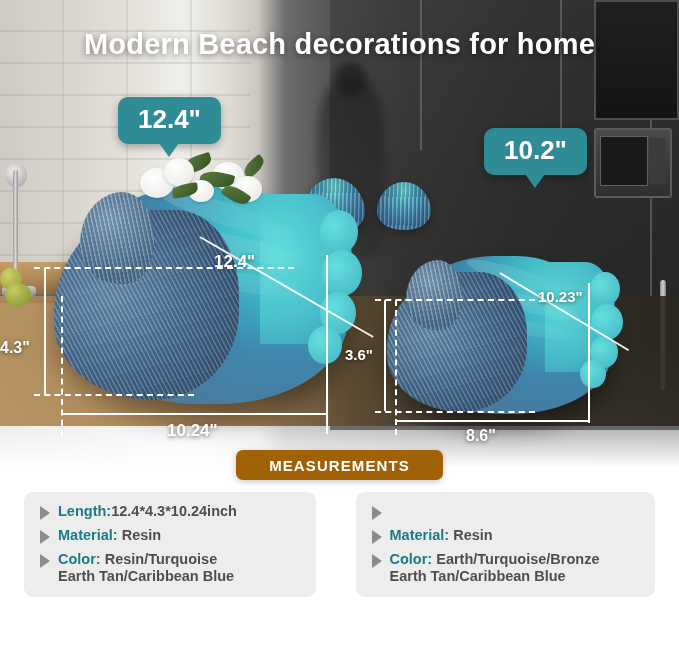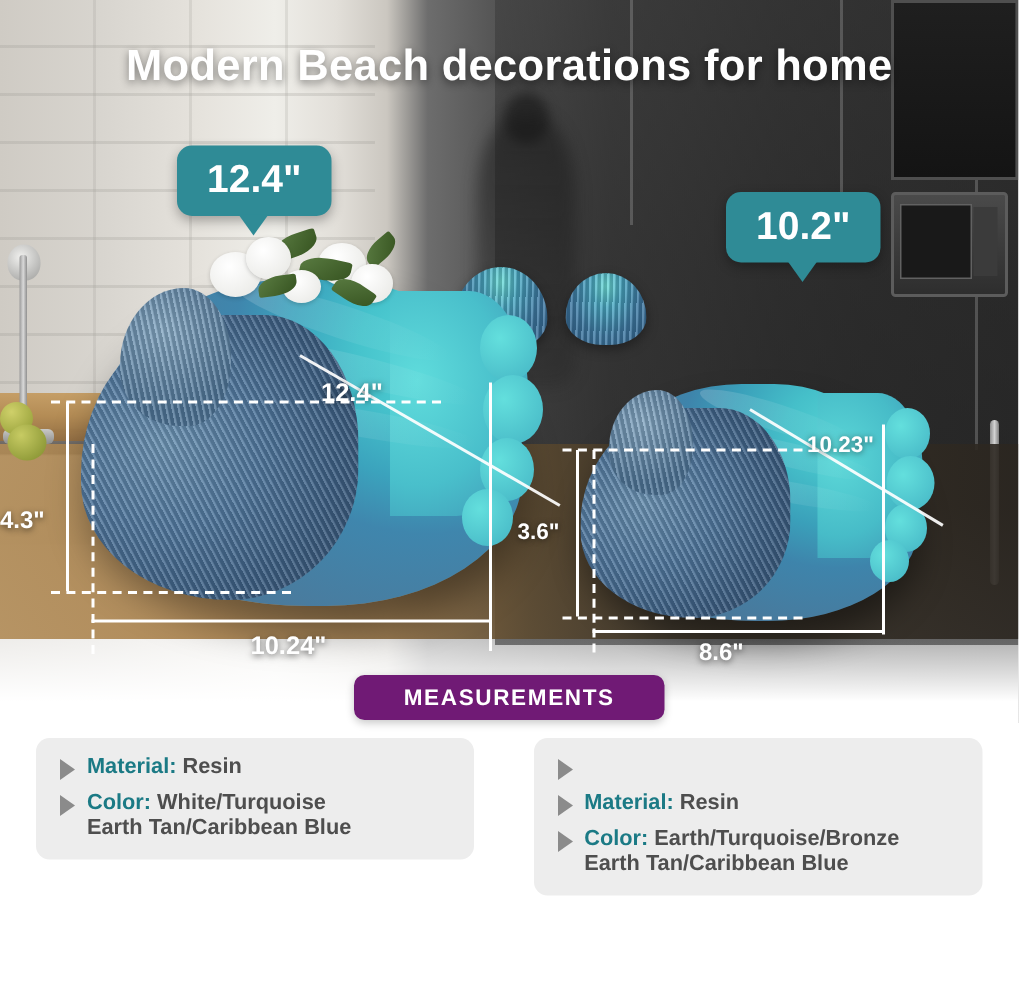--- a/index.html
+++ b/index.html
@@ -392,21 +392,21 @@
     background: #ffffff;
     transform-origin: left center;
     opacity: 0.92;
   }
 
   
   .pill {
     position: absolute;
     left: 236px; top: 450px;
     width: 207px; height: 30px;
-    background: #701a75;
+    background: #a16207;
     border-radius: 7px;
     color: #ffffff;
     font-size: 15px;
     font-weight: bold;
     letter-spacing: 1.1px;
     display: flex;
     align-items: center;
     justify-content: center;
     box-shadow: 0 2px 6px rgba(0,0,0,0.22);
   }
@@ -566,25 +566,29 @@
   </div>
 
   <div class="pill">MEASUREMENTS</div>
 
   <div class="specs">
 
     <div class="spec-col">
       <div class="spec-box">
         <div class="spec-row">
           <span class="tri"></span>
+          <span class="spec-text"><span class="k">Length:</span><span class="v">12.4*4.3*10.24inch</span></span>
+        </div>
+        <div class="spec-row">
+          <span class="tri"></span>
           <span class="spec-text"><span class="k">Material:</span><span class="v"> Resin</span></span>
         </div>
         <div class="spec-row">
           <span class="tri"></span>
-          <span class="spec-text"><span class="k">Color:</span><span class="v"> White/Turquoise</span><br><span class="v">Earth Tan/Caribbean Blue</span></span>
+          <span class="spec-text"><span class="k">Color:</span><span class="v"> Resin/Turquoise</span><br><span class="v">Earth Tan/Caribbean Blue</span></span>
         </div>
       </div>
     </div>
 
     <div class="spec-col right">
       <div class="spec-box">
         <div class="spec-row">
           <span class="tri"></span>
         </div>
         <div class="spec-row">

